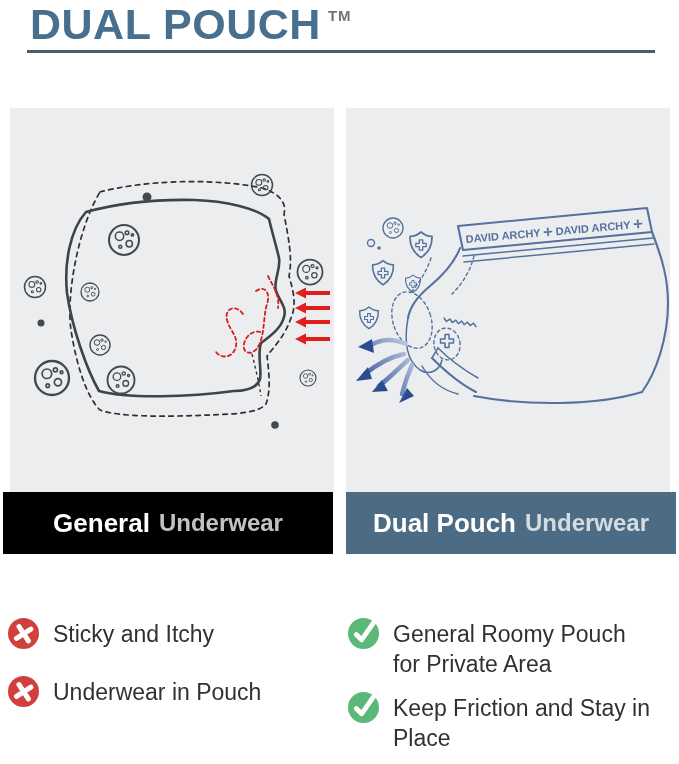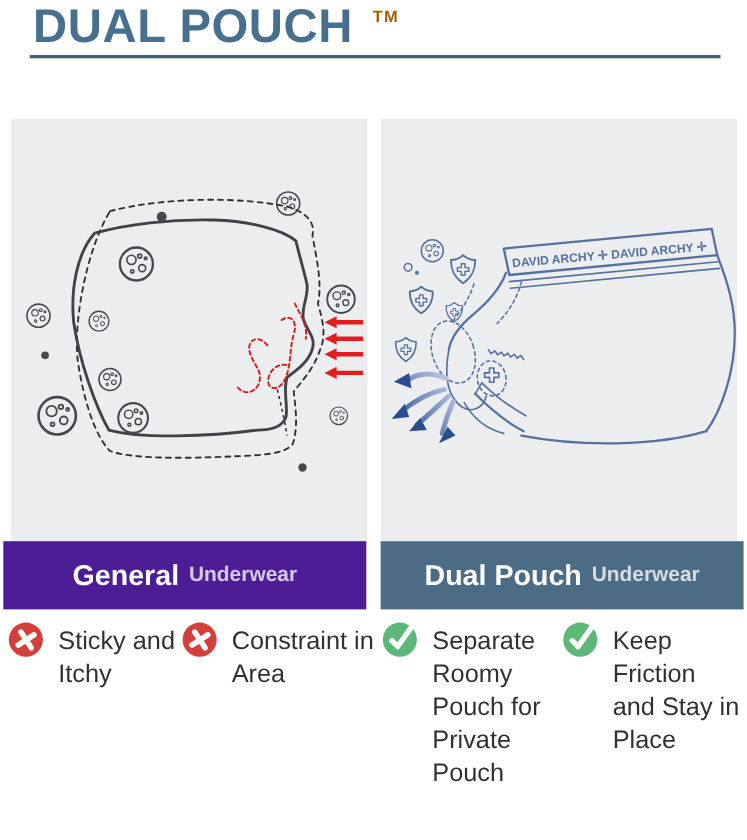--- a/index.html
+++ b/index.html
@@ -2,21 +2,21 @@
 <html><head>
 <meta charset="utf-8">
 <style>
   html,body{margin:0;padding:0;background:#fff;}
   body{width:679px;height:764px;position:relative;overflow:hidden;
        font-family:"Liberation Sans","DejaVu Sans",sans-serif;}
 
   
   .header{position:absolute;left:30px;top:0;width:620px;}
   .title{color:#48708E;font-size:43px;font-weight:bold;letter-spacing:.5px;line-height:48px;white-space:nowrap;}
-  .tm{font-size:15px;font-weight:bold;color:#a16207;vertical-align:18px;margin-left:18px;letter-spacing:1px;}
+  .tm{font-size:15px;font-weight:bold;color:#737373;vertical-align:18px;margin-left:7px;letter-spacing:1px;}
   .rule{position:absolute;left:27px;top:50px;width:628px;height:2.5px;background:#43606E;}
 
   
   .panel{position:absolute;top:108px;width:324px;height:384px;background:#ECEDEF;}
   #panel-left{left:10px;}
   #panel-right{left:346px;}
   .panel svg{display:block;width:324px;height:384px;overflow:visible;}
 
   
   .sk-solid{fill:none;stroke:#3F4347;stroke-width:2.6;stroke-linecap:round;stroke-linejoin:round;}
@@ -26,27 +26,27 @@
   .bl{fill:none;stroke:#54719F;stroke-linecap:round;stroke-linejoin:round;}
   .bl-main{stroke-width:2.1;}
   .bl-thin{stroke-width:1.5;}
   .bl-dash{fill:none;stroke:#54719F;stroke-width:1.4;stroke-dasharray:3 3;stroke-linecap:round;}
   .g-o{fill:none;stroke:currentColor;stroke-width:1.4;}
   .g-i{fill:none;stroke:currentColor;stroke-width:1;}
   .band-txt{font-family:"Liberation Sans",sans-serif;font-size:11px;font-weight:bold;letter-spacing:.5px;fill:#54719F;}
 
   
   .banner{position:absolute;top:492px;width:330px;height:62px;display:flex;align-items:center;justify-content:center;gap:9px;}
-  #banner-left{left:3px;background:#4c1d95;}
+  #banner-left{left:3px;background:#000000;}
   #banner-right{left:346px;background:#4B6C84;}
   .banner-strong{color:#fff;font-size:26px;font-weight:bold;}
-  .banner-rest{color:rgba(255,255,255,.76);font-size:19px;font-weight:bold;}
-
-  
-  .list{position:absolute;top:566px;display:flex;flex-direction:row;}
+  .banner-rest{color:rgba(255,255,255,.76);font-size:24px;font-weight:bold;}
+
+  
+  .list{position:absolute;top:618px;display:flex;flex-direction:column;}
   #cons{left:8px;width:332px;}
   #pros{left:348px;width:328px;}
   .li{display:flex;gap:14px;align-items:flex-start;}
   #cons .li{margin-bottom:27px;}
   #pros .li{margin-bottom:13px;}
   .li svg{flex:0 0 31px;width:31px;height:31px;overflow:visible;}
   .li .txt{font-size:23px;line-height:30px;color:#2F3133;padding-top:1px;max-width:262px;}
 </style>
 </head>
 <body>
@@ -206,31 +206,31 @@
     <div class="txt">Sticky and Itchy</div>
   </div>
   <div class="li">
     <svg viewBox="0 0 32 32">
       <circle cx="16" cy="16" r="16" fill="#D2403E"></circle>
       <g stroke="#fff" stroke-width="5.2" stroke-linecap="round" transform="rotate(12 16 16)">
         <line x1="10" y1="10" x2="22.5" y2="22.5"></line>
           <line x1="22.5" y1="10" x2="10" y2="22.5"></line>
       </g>
     </svg>
-    <div class="txt">Constraint in Area</div>
+    <div class="txt">Underwear in Pouch</div>
   </div>
 </div>
 
 <div class="list" id="pros">
   <div class="li">
     <svg viewBox="0 0 32 32">
       <circle cx="16" cy="16" r="16" fill="#5CB878"></circle>
       <polyline points="8.5,17 14,22.5 27,4" fill="none" stroke="#fff" stroke-width="5" stroke-linecap="round" stroke-linejoin="round"></polyline>
     </svg>
-    <div class="txt">Separate Roomy Pouch for Private Pouch</div>
+    <div class="txt">General Roomy Pouch for Private Area</div>
   </div>
   <div class="li">
     <svg viewBox="0 0 32 32">
       <circle cx="16" cy="16" r="16" fill="#5CB878"></circle>
       <polyline points="8.5,17 14,22.5 27,4" fill="none" stroke="#fff" stroke-width="5" stroke-linecap="round" stroke-linejoin="round"></polyline>
     </svg>
     <div class="txt">Keep Friction and Stay in Place</div>
   </div>
 </div>
 

